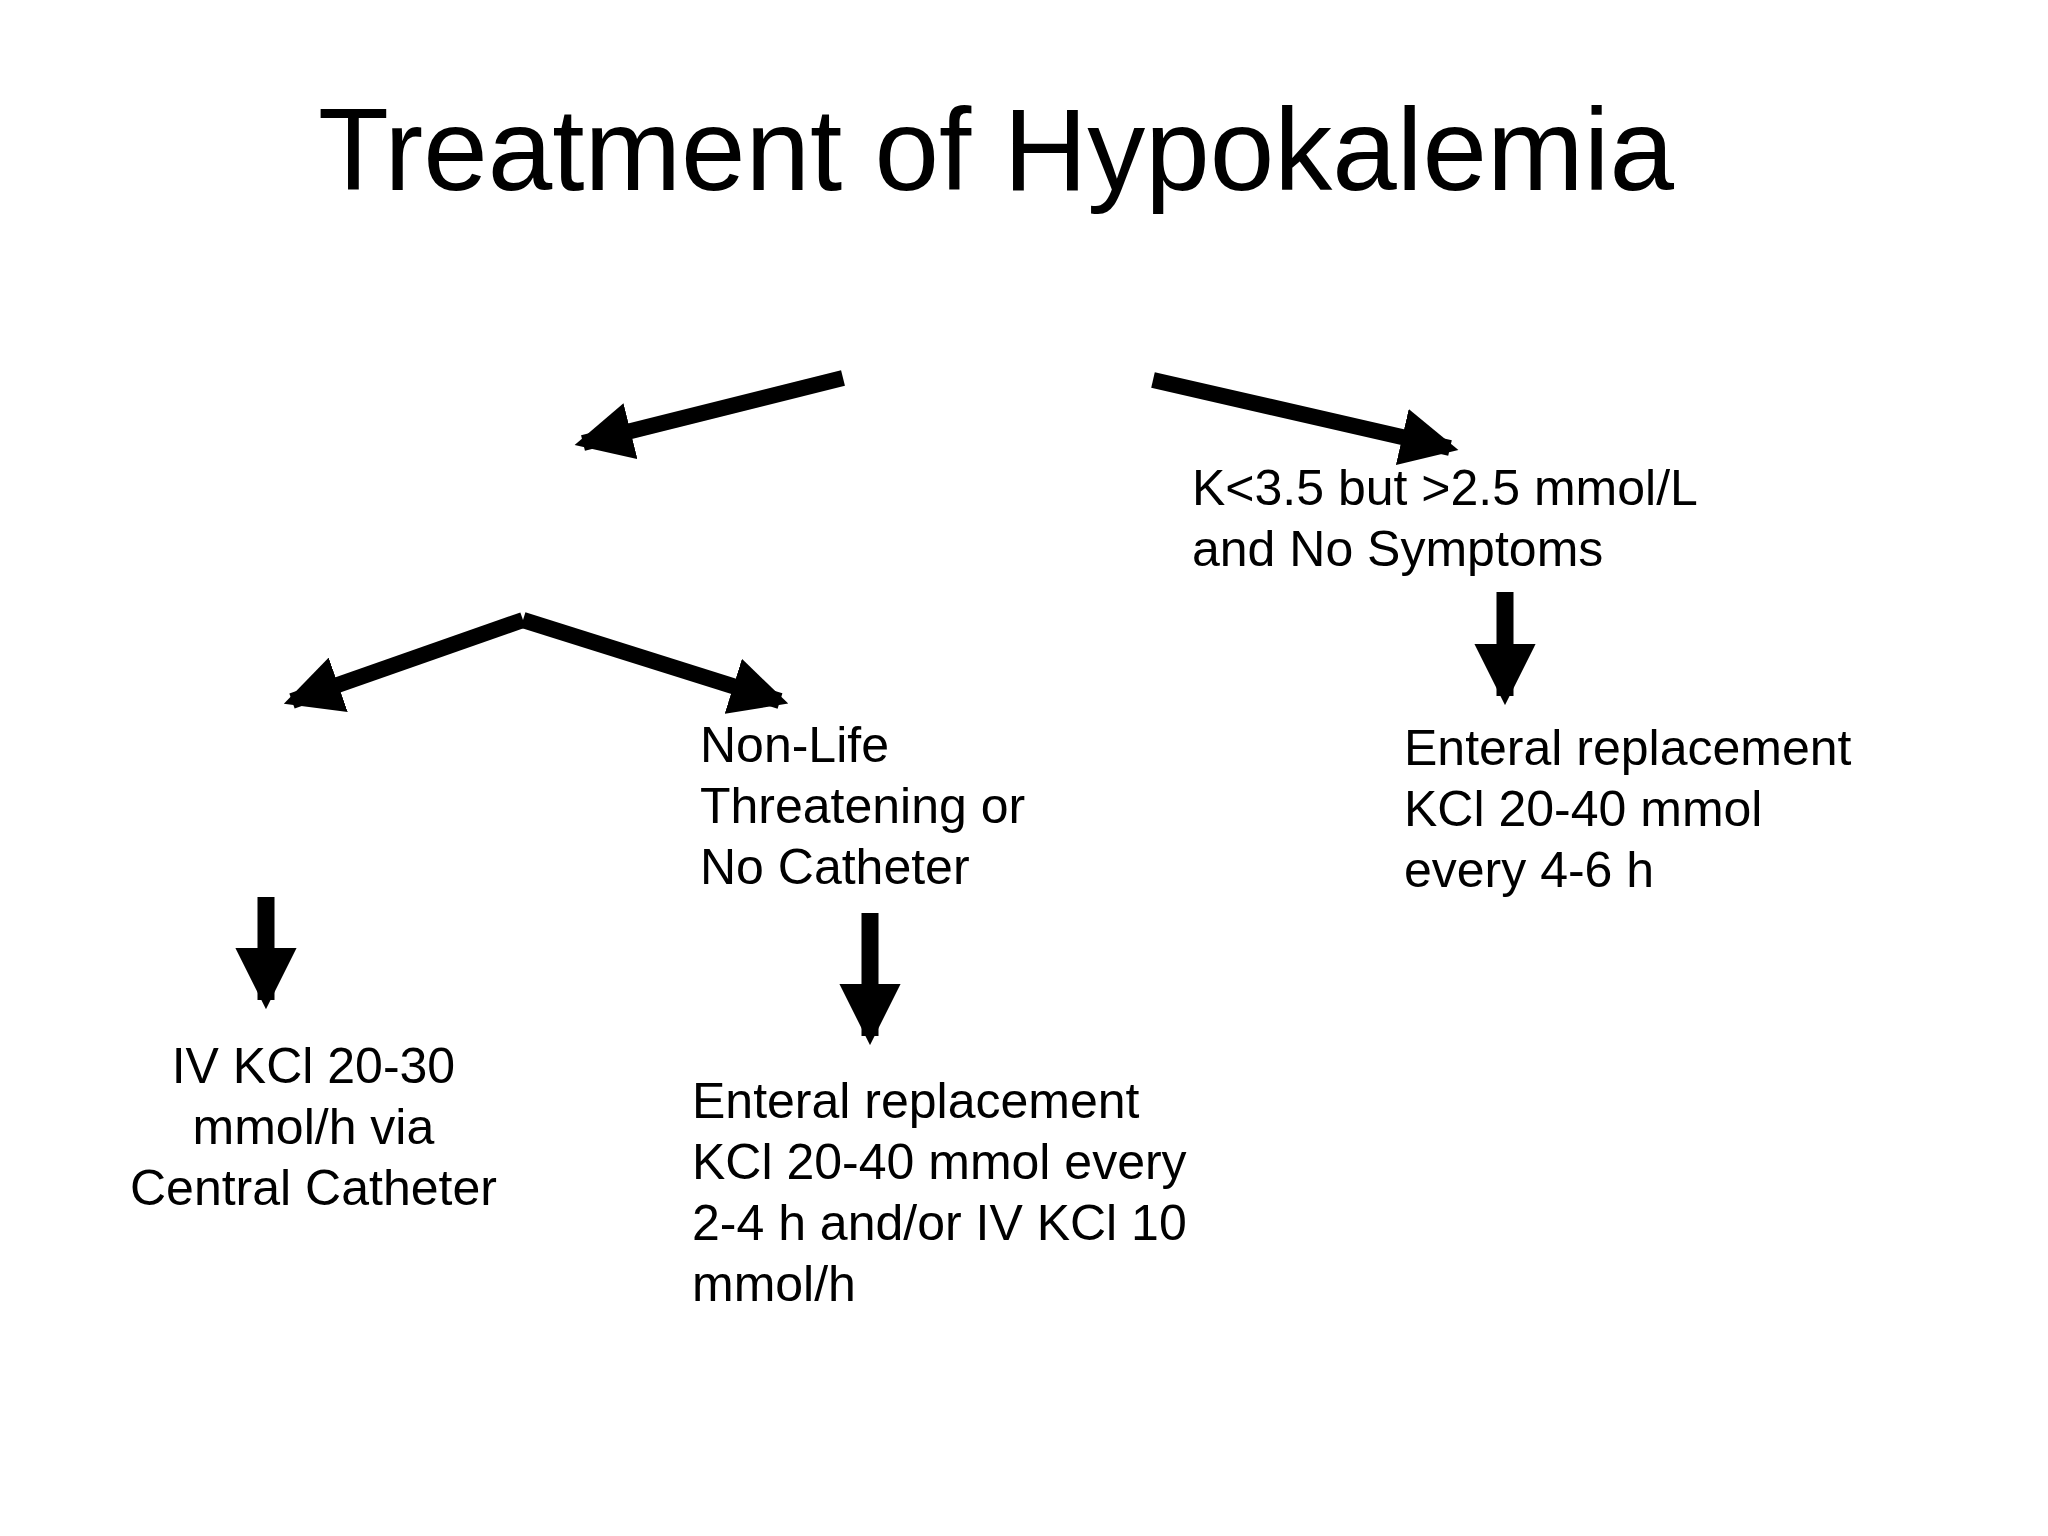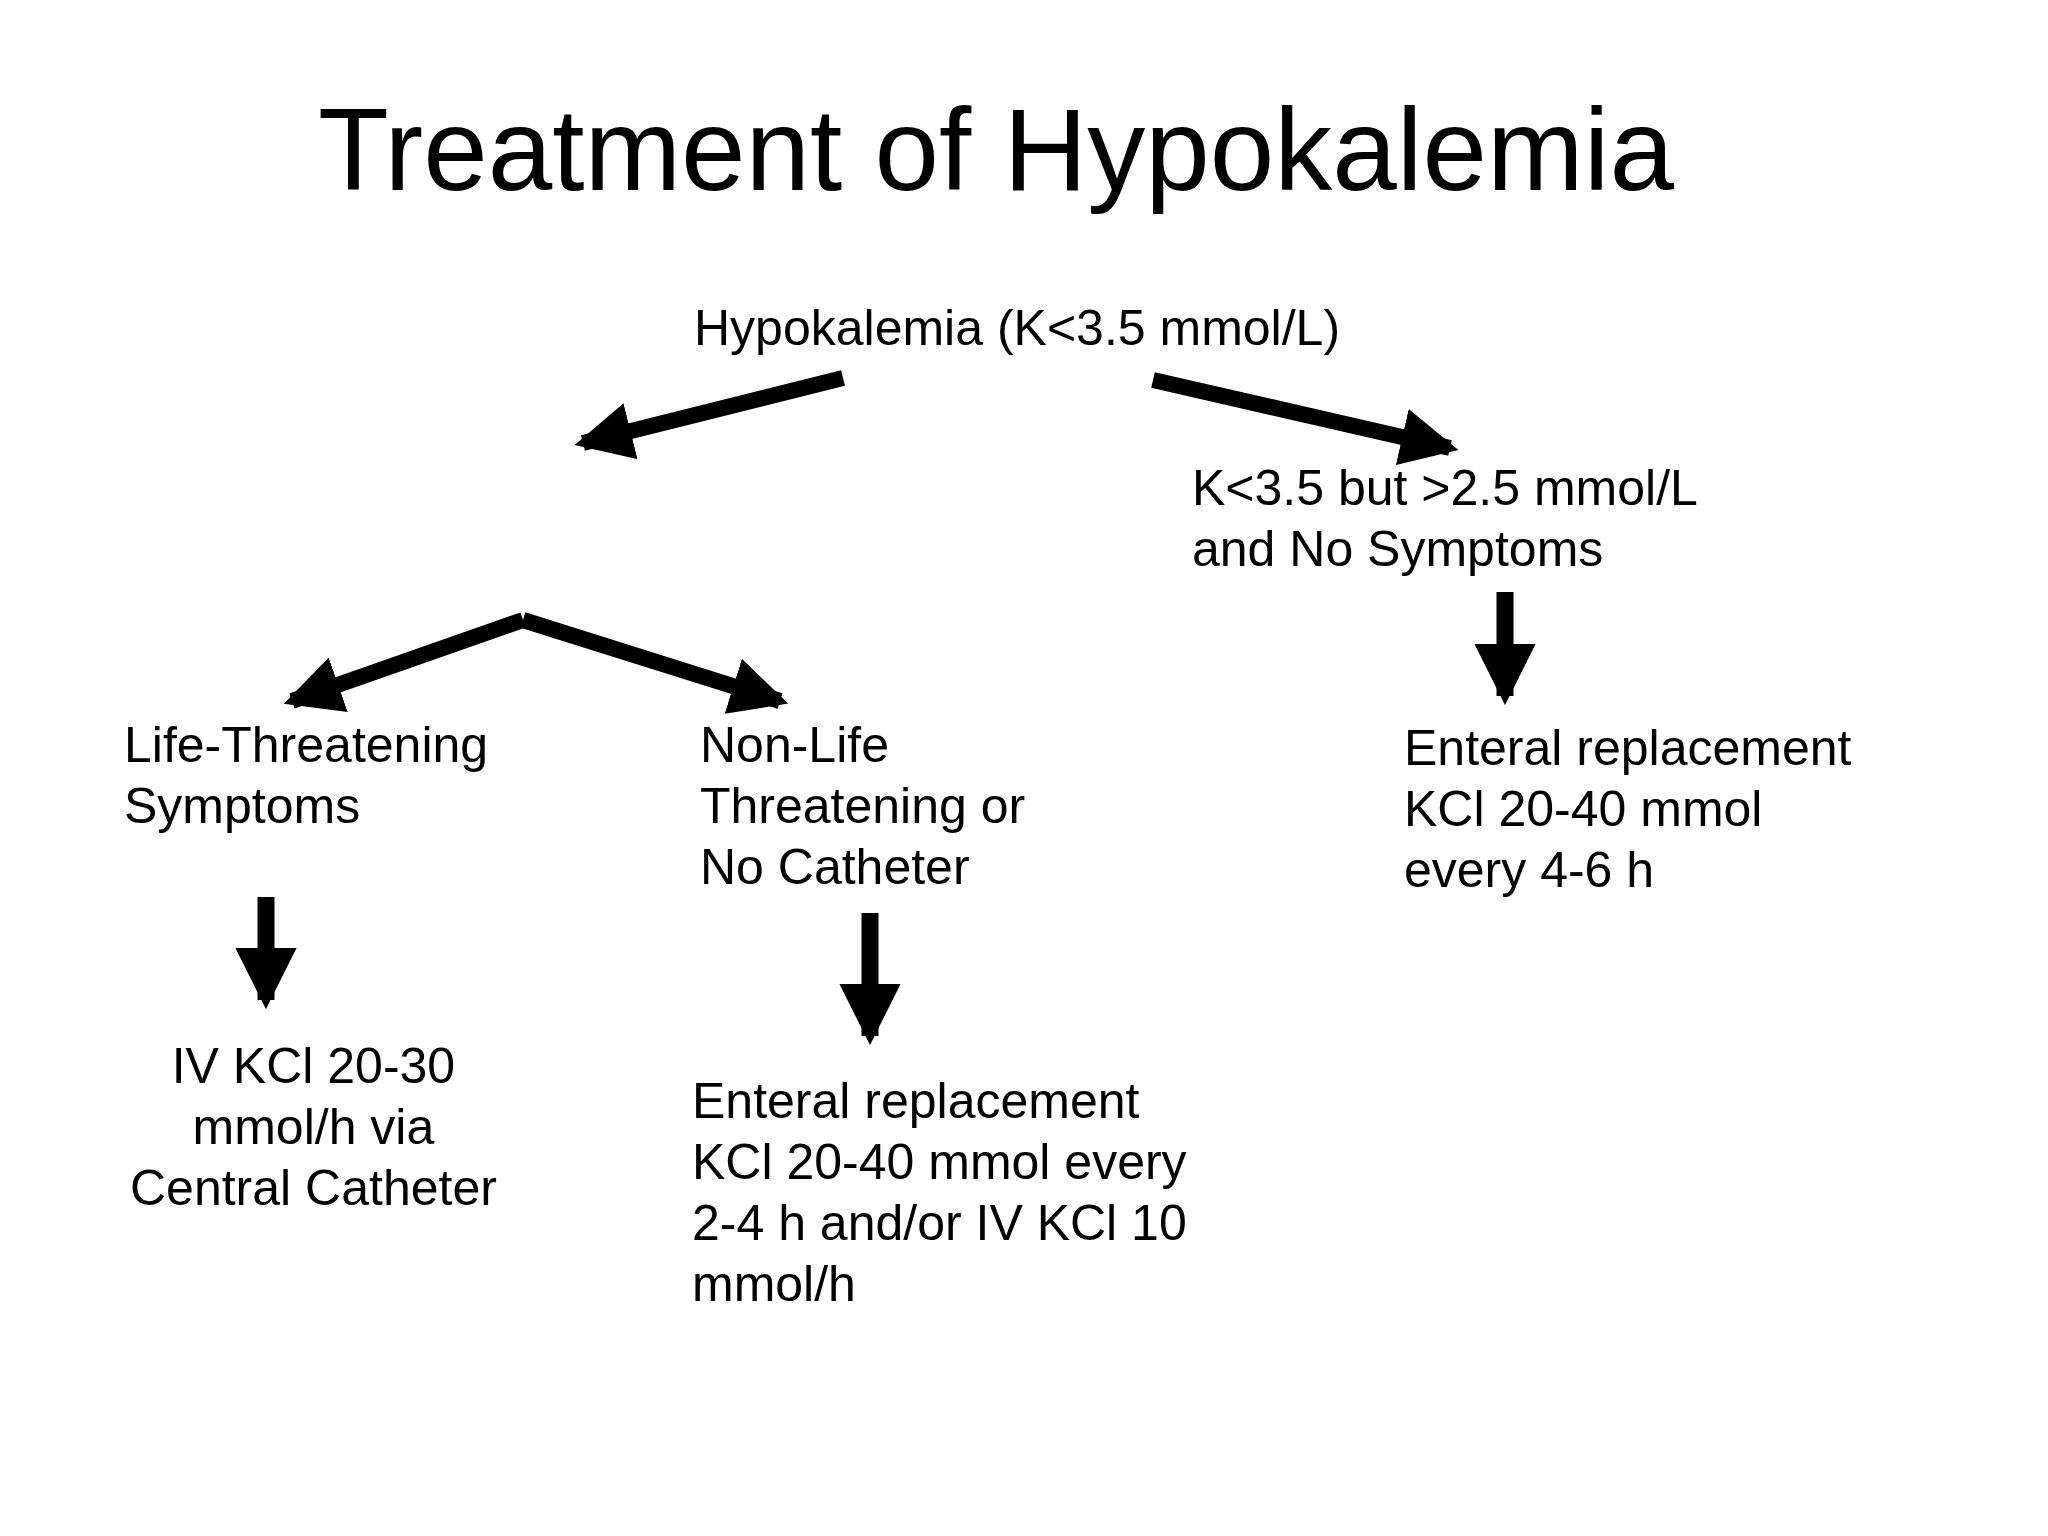--- a/index.html
+++ b/index.html
@@ -61,28 +61,25 @@
     </defs>
     <line x1="843" y1="378" x2="583" y2="443" stroke-width="16" marker-end="url(#ah)" stroke="#000000"></line>
     <line x1="1153" y1="380" x2="1450" y2="448" stroke-width="16" marker-end="url(#ah)" stroke="#000000"></line>
     <line x1="523" y1="620" x2="292" y2="701" stroke-width="16" marker-end="url(#ah)" stroke="#000000"></line>
     <line x1="523" y1="620" x2="780" y2="701" stroke-width="16" marker-end="url(#ah)" stroke="#000000"></line>
     <line x1="1505" y1="592" x2="1505" y2="696" stroke-width="17" marker-end="url(#ah)" stroke="#000000"></line>
     <line x1="266" y1="897" x2="266" y2="1000" stroke-width="17" marker-end="url(#ah)" stroke="#000000"></line>
     <line x1="870" y1="913" x2="870" y2="1036" stroke-width="17" marker-end="url(#ah)" stroke="#000000"></line>
   </svg>
 
-  <div class="node" style="left:694px; top:298px;">Hypokalemia (K&lt;3.5 mmol/L)</div>
 
 
   <div class="node" style="left:1192px; top:458px;">K&lt;3.5 but &gt;2.5 mmol/L
 and No Symptoms</div>
 
-  <div class="node" style="left:124px; top:715px;">Life-Threatening
-Symptoms</div>
 
   <div class="node" style="left:700px; top:715px;">Non-Life
 Threatening or
 No Catheter</div>
 
   <div class="node" style="left:1404px; top:718px;">Enteral replacement
 KCl 20-40 mmol
 every 4-6 h</div>
 
   <div class="node" style="left:130px; top:1036px;text-align:center;">IV KCl 20-30

